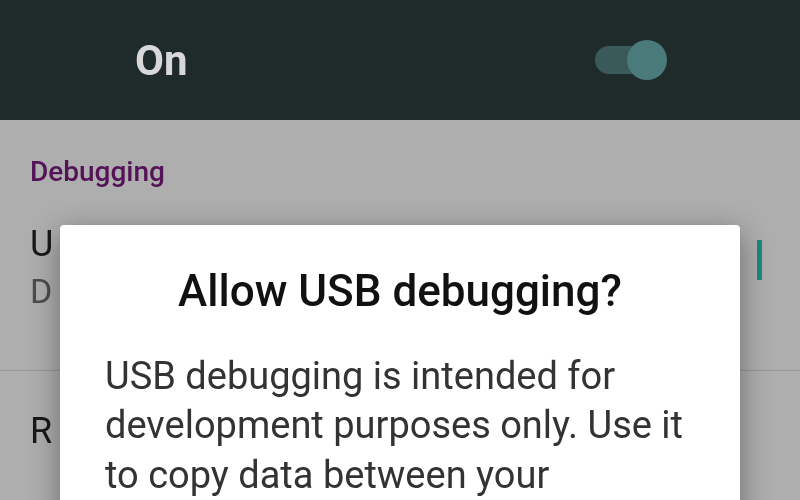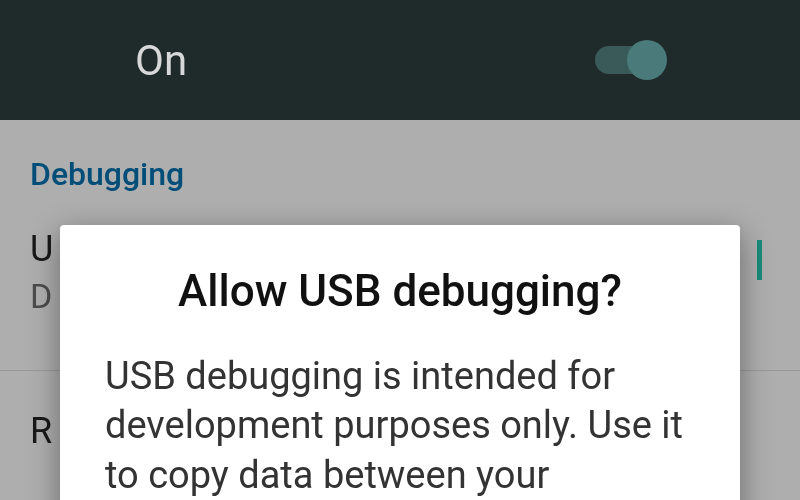--- a/index.html
+++ b/index.html
@@ -19,21 +19,21 @@
       background: #1f2a2a;
       height: 120px;
       display: flex;
       align-items: center;
       padding: 0 135px 0 135px;
       justify-content: space-between;
     }
     .header-title {
       color: #d8d8d8;
       font-size: 42px;
-      font-weight: 400;
+      font-weight: 700;
     }
     .toggle {
       width: 70px;
       height: 28px;
       background: #3a5a5a;
       border-radius: 14px;
       position: relative;
     }
     .toggle-knob {
       position: absolute;
@@ -49,22 +49,22 @@
       top: 120px;
       left: 0;
       right: 0;
       bottom: 0;
       background: rgba(0,0,0,0.25);
     }
     .content {
       padding: 35px 30px 0 30px;
     }
     .section-header {
-      color: #0369a1;
-      font-size: 32px;
+      color: #701a75;
+      font-size: 28px;
       font-weight: 500;
       margin-bottom: 35px;
     }
     .row {
       display: flex;
       flex-direction: column;
       gap: 6px;
       margin-bottom: 40px;
     }
     .row-title {

